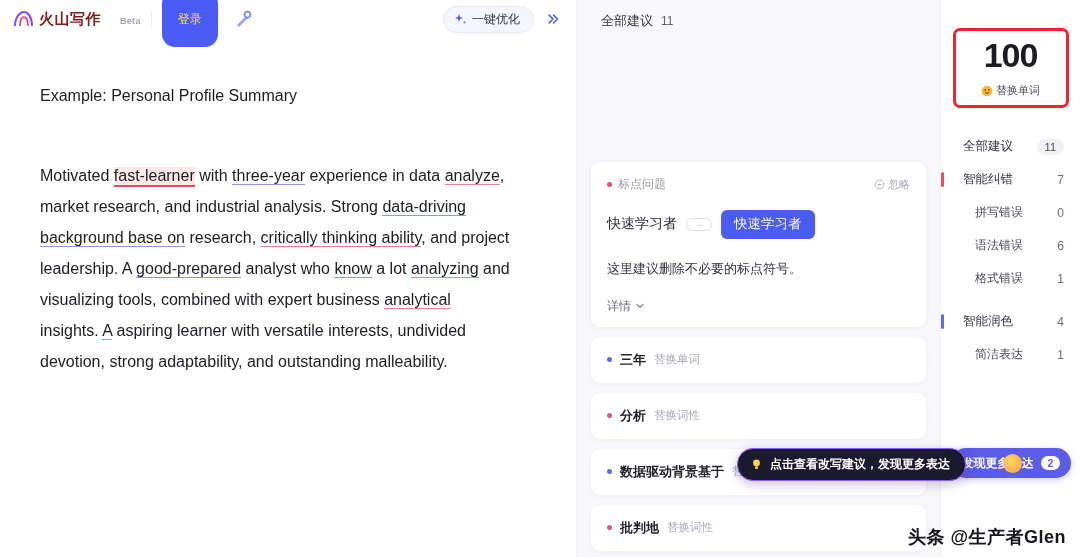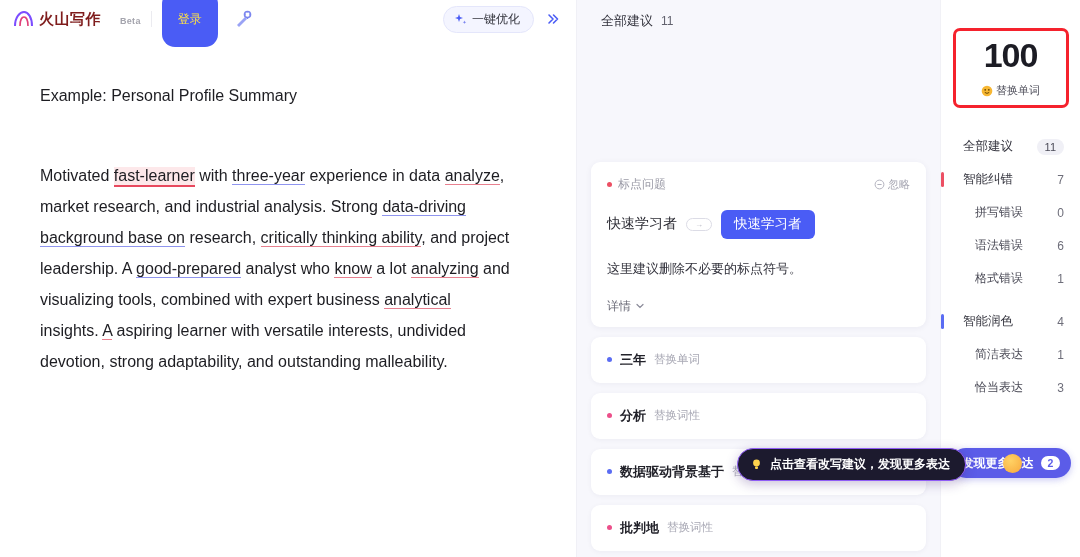--- a/index.html
+++ b/index.html
@@ -485,26 +485,23 @@
         <div class="cat-sep"></div>
         <div class="cat-row">
           <span class="cat-bar" style="background: rgb(90, 108, 243);"></span>
           <span class="cat-label">智能润色</span>
           <span class="cat-count">4</span>
         </div>
         <div class="cat-row">
           <span class="cat-label sub">简洁表达</span>
           <span class="cat-count">1</span>
         </div>
-        <div class="cat-row">
-          <span class="cat-label sub">恰当表达</span>
-          <span class="cat-count">3</span>
-        </div>
       </div>
 
     <button class="discover-btn">
       <span class="discover-blob"></span>
       <span class="discover-text">发现更多表达</span>
       <span class="discover-badge">2</span>
     </button>
   </div>
 
+  <div class="watermark">头条 @生产者Glen</div>
 </div>
 
 </body></html>

